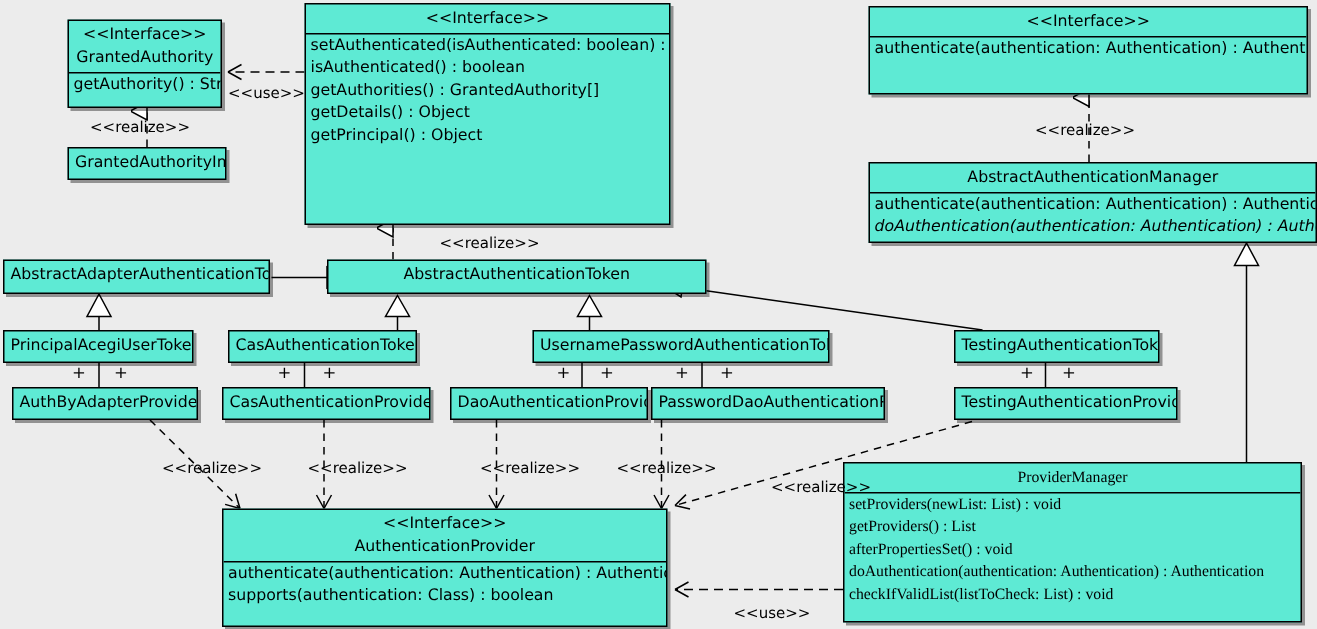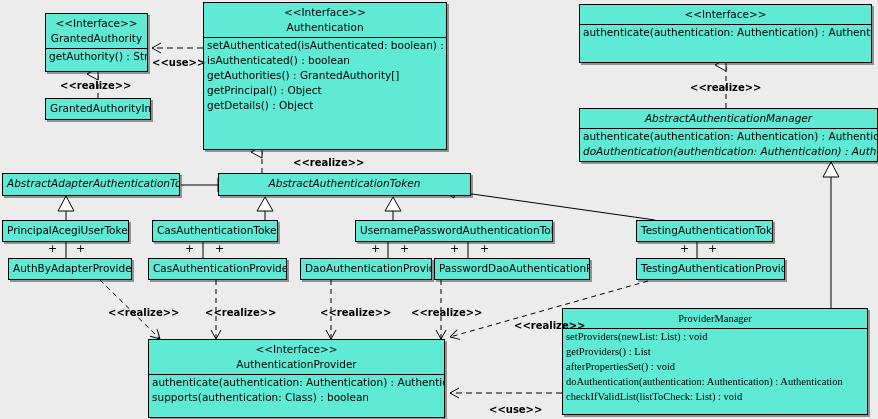--- a/index.html
+++ b/index.html
@@ -23,42 +23,41 @@
     overflow:hidden;
   }
   .chead{
     padding:2px 4px 2px 4px;
     text-align:center;
     line-height:14px;
     white-space:nowrap;
   }
   .stereo{display:block;text-align:center;line-height:15px;}
   .cname{display:block;text-align:center;line-height:15px;}
-  .cname.abstract{font-style:italic;}
+  .cname.abstract{}
   .divider{border-top:1px solid #000;height:0;font-size:0;line-height:0;}
   .cbody{padding:0;}
   .member{
     display:block;
     white-space:nowrap;
     line-height:15px;
     padding:0 0 0 3px;
     text-align:left;
   }
   .member.abstract{font-style:italic;}
   
   .simple .chead{line-height:16px;padding:2px 4px;}
 
   .edge-label{
     position:absolute;
     font-size:10px;
     color:#000;
     white-space:nowrap;
     background:transparent;
     line-height:12px;
-    font-weight:bold;
   }
   .plus-label{
     position:absolute;
     font-size:11px;
     line-height:11px;
     color:#000;
     white-space:nowrap;
   }
 </style>
 </head>
@@ -171,29 +170,28 @@
         </div>
       </div>
       <div class="uml-class simple" style="left: 45px; top: 98px; width: 106px; height: 22px;">
         <div class="chead">
           <span class="cname">GrantedAuthorityImpl</span>
         </div>
       </div>
       <div class="uml-class" style="left: 203px; top: 2px; width: 244px; height: 148px;">
         <div class="chead">
           <span class="stereo">&lt;&lt;Interface&gt;&gt;</span>
-          <span class="cname">Authentication</span>
         </div>
         <div class="divider"></div>
         <div class="cbody">
           <span class="member">setAuthenticated(isAuthenticated: boolean) : void</span>
           <span class="member">isAuthenticated() : boolean</span>
           <span class="member">getAuthorities() : GrantedAuthority[]</span>
+          <span class="member">getDetails() : Object</span>
           <span class="member">getPrincipal() : Object</span>
-          <span class="member">getDetails() : Object</span>
         </div>
       </div>
       <div class="uml-class" style="left: 579px; top: 4px; width: 293px; height: 59px;">
         <div class="chead">
           <span class="stereo">&lt;&lt;Interface&gt;&gt;</span>
         </div>
         <div class="divider"></div>
         <div class="cbody">
           <span class="member">authenticate(authentication: Authentication) : Authentication</span>
         </div>

